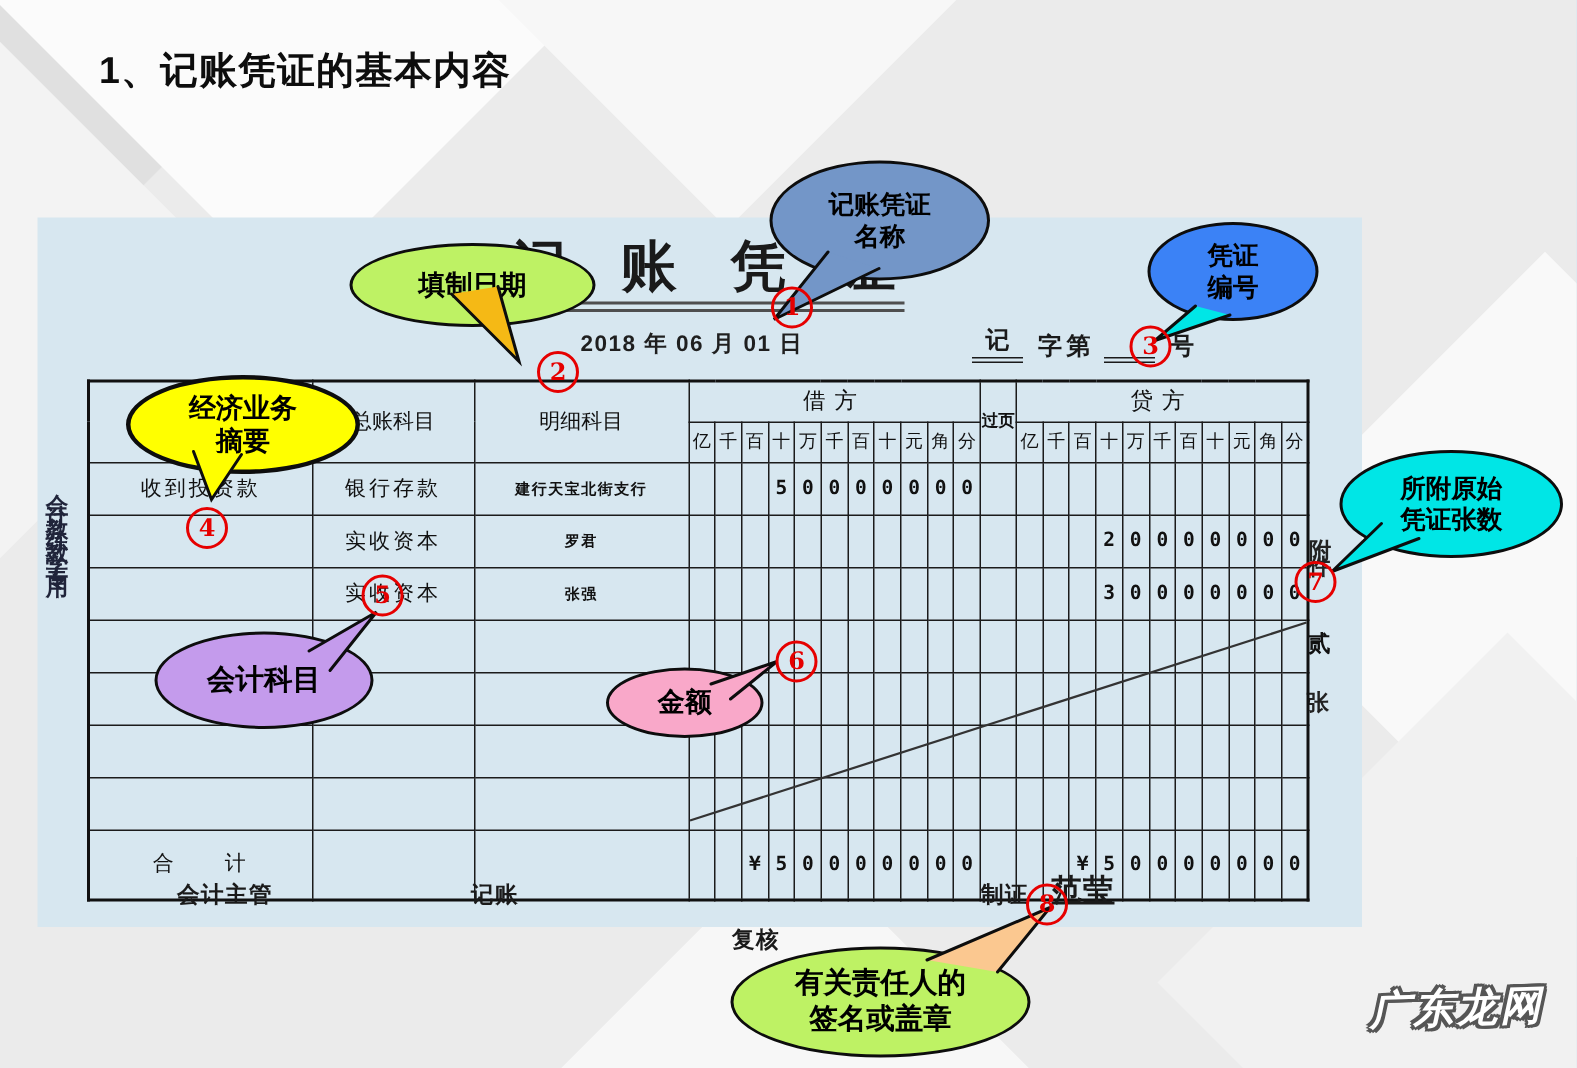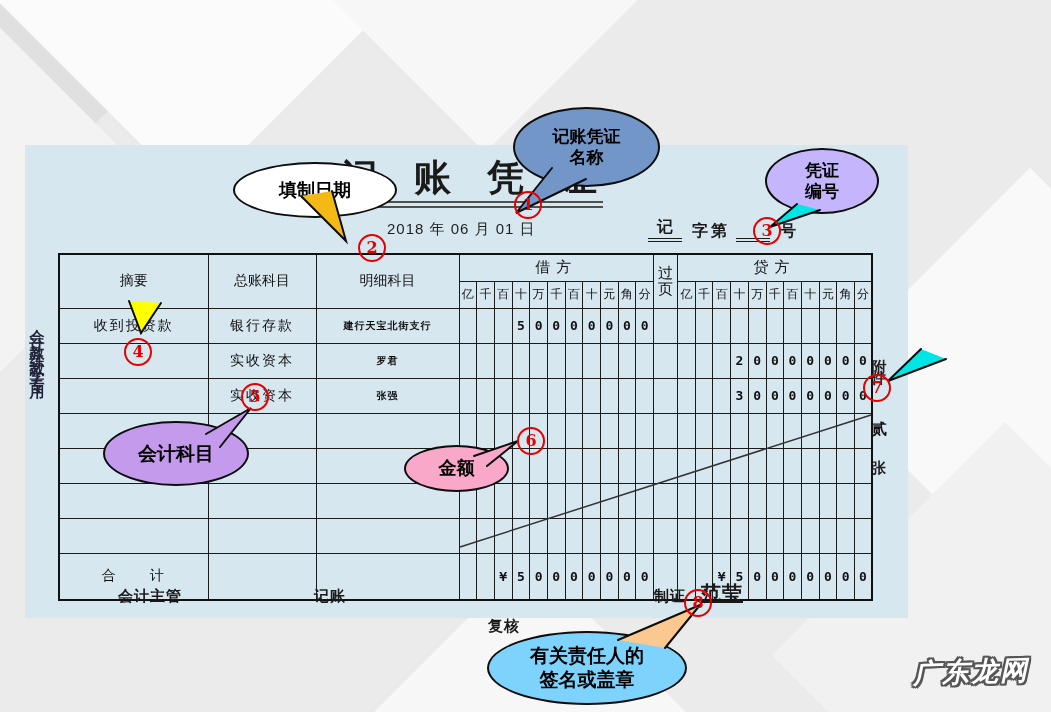--- a/index.html
+++ b/index.html
@@ -21,21 +21,21 @@
       color:#0d0d0d;z-index:2;letter-spacing:1px;}
 
   .panel{position:absolute;left:25px;top:145px;width:883px;height:473px;
       background:#d7e7f0;z-index:1;}
 
   .voucher-title{position:absolute;left:341px;top:153px;font-size:37px;font-weight:600;
       letter-spacing:36px;white-space:nowrap;color:#1a1a1a;z-index:2;}
   .title-underline{position:absolute;left:356px;top:201px;width:247px;height:3px;
       border-top:2px solid #4f4f4f;border-bottom:2px solid #4f4f4f;z-index:2;}
 
-  .voucher-date{position:absolute;left:387px;top:220px;font-size:15px;font-weight:400;
+  .voucher-date{position:absolute;left:387px;top:220px;font-size:15px;font-weight:700;
       color:#1f1f1f;letter-spacing:1px;z-index:2;}
 
   .number-line{position:absolute;left:648px;top:217px;display:flex;align-items:flex-end;
       font-size:16px;font-weight:600;color:#1a1a1a;z-index:2;}
   .number-line .du{border-bottom:4px double #1a1a1a;padding:0 9px;}
   .number-line .blank{width:34px;height:19px;border-bottom:4px double #1a1a1a;margin:0 6px;}
   .number-line .mid{margin-left:10px;letter-spacing:3px;}
   .number-line .suf{margin-left:4px;}
 
   .side-left{position:absolute;left:27px;top:317px;writing-mode:vertical-rl;
@@ -46,21 +46,21 @@
   .att-unit{position:absolute;left:871px;top:459px;font-size:15px;font-weight:600;color:#222;z-index:2;}
 
   
   #vtable{position:absolute;left:58px;top:253px;border-collapse:collapse;
       table-layout:fixed;z-index:2;border:2px solid #111;}
   #vtable th,#vtable td{border:1px solid #1b1b1b;padding:0;text-align:center;
       color:#111;overflow:hidden;}
   #vtable thead tr{height:27px;}
   .h-main{font-size:14px;font-weight:normal;}
   .h-group{font-size:15px;font-weight:normal;letter-spacing:6px;}
-  .h-carry{font-size:15px;font-weight:normal;line-height:1.1;word-break:break-all;padding:0 3px;}
+  .h-carry{font-size:11px;font-weight:bold;line-height:1.1;word-break:break-all;padding:0 3px;}
   .h-digit{font-size:12px;font-weight:normal;}
   .body-row{height:35px;}
   .total-row{height:47px;}
   .c-sum,.c-gen{font-size:14px;font-weight:normal;letter-spacing:2px;}
   .c-det{font-size:10px;font-weight:bold;text-align:left;padding-left:3px;letter-spacing:1px;}
   .c-digit{font-family:"DejaVu Sans Mono",monospace;font-size:13px;font-weight:600;}
 
   .sig{position:absolute;font-size:15px;font-weight:600;color:#1a1a1a;z-index:3;letter-spacing:1px;}
   .sig-manager{left:118px;top:587px;}
   .sig-bookkeeper{left:314px;top:587px;}
@@ -103,20 +103,21 @@
 <div id="stage">
 
   <div class="bg-d d1"></div>
   <div class="bg-d d2"></div>
   <div class="bg-d d3"></div>
   <div class="bg-d d4"></div>
   <div class="bg-d d5"></div>
   <div class="bg-d d6"></div>
   <div class="bg-d d7"></div>
 
+  <div class="slide-title">1、记账凭证的基本内容</div>
 
   <div class="panel"></div>
 
   <div class="voucher-title">记账凭证</div>
   <div class="title-underline"></div>
 
   <div class="voucher-date">2018 年 06 月 01 日</div>
 
   <div class="number-line">
     <span class="du">记</span>
@@ -435,26 +436,30 @@
     <path d="M 797 204 L 770 227 L 820 210" stroke="#0d0d0d" stroke-width="2" stroke-linecap="round" fill="#00E6E6"></path>
     <path d="M 129 301 L 141 333 L 161 303" stroke="#0d0d0d" stroke-width="2" stroke-linecap="round" fill="#FFFF00"></path>
     <path d="M 206 434 L 251 408 L 220 447" stroke="#0d0d0d" stroke-width="2" stroke-linecap="round" fill="#C49BEC"></path>
     <path d="M 474 456 L 518 441 L 487 466" stroke="#0d0d0d" stroke-width="2" stroke-linecap="round" fill="#F9A8C9"></path>
     <path d="M 921 349 L 888 381 L 946 359" stroke="#0d0d0d" stroke-width="2" stroke-linecap="round" fill="#00E6E6"></path>
     <path d="M 618 640 L 700 605 L 665 648" stroke="#0d0d0d" stroke-width="2" stroke-linecap="round" fill="#FBC890"></path>
   </svg>
 
   <div class="callout c-name" style="background-color: rgb(115, 150, 200);">记账凭证
 名称</div>
-  <div class="callout c-date" style="background-color: #ffffff;">填制日期</div>
-  <div class="callout c-num" style="background-color: #c4b5fd;">凭证
+  <div class="callout c-date" style="background-color: #bef264;">填制日期</div>
+  <div class="callout c-num" style="background-color: #3b82f6;">凭证
 编号</div>
+  <div class="callout c-summ" style="background-color: rgb(255, 255, 0);">经济业务
+摘要</div>
   <div class="callout c-subj" style="background-color: rgb(196, 155, 236);">会计科目</div>
   <div class="callout c-amt" style="background-color: rgb(249, 168, 201);">金额</div>
-  <div class="callout c-sign" style="background-color: #7dd3fc;">有关责任人的
+  <div class="callout c-att" style="background-color: rgb(0, 230, 230);">所附原始
+凭证张数</div>
+  <div class="callout c-sign" style="background-color: #bef264;">有关责任人的
 签名或盖章</div>
 
   <div class="marker m1">1</div>
   <div class="marker m2">2</div>
   <div class="marker m3">3</div>
   <div class="marker m4">4</div>
   <div class="marker m5">5</div>
   <div class="marker m6">6</div>
   <div class="marker m7">7</div>
   <div class="marker m8">8</div>

